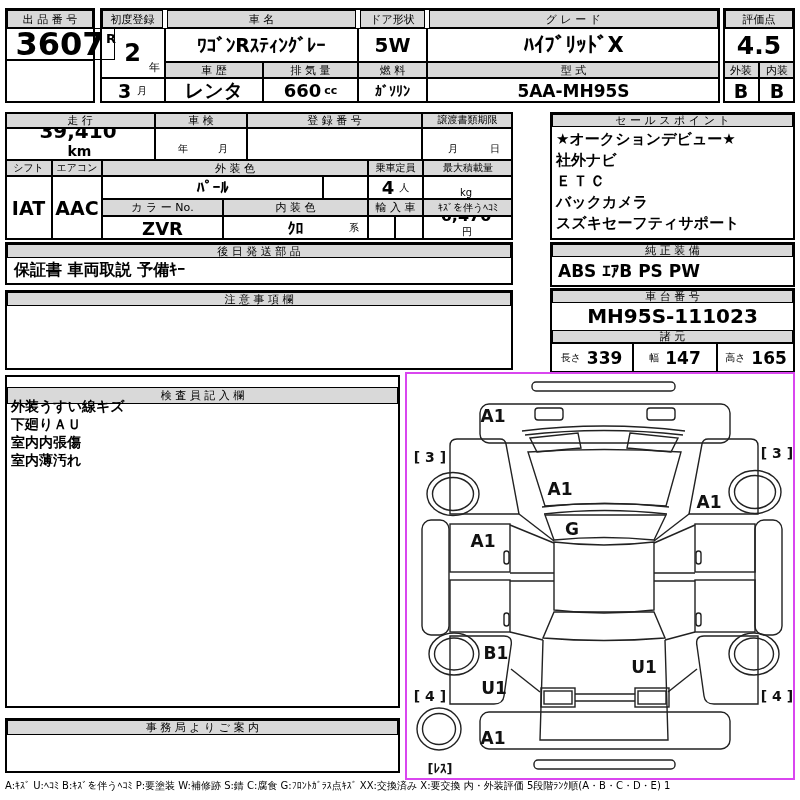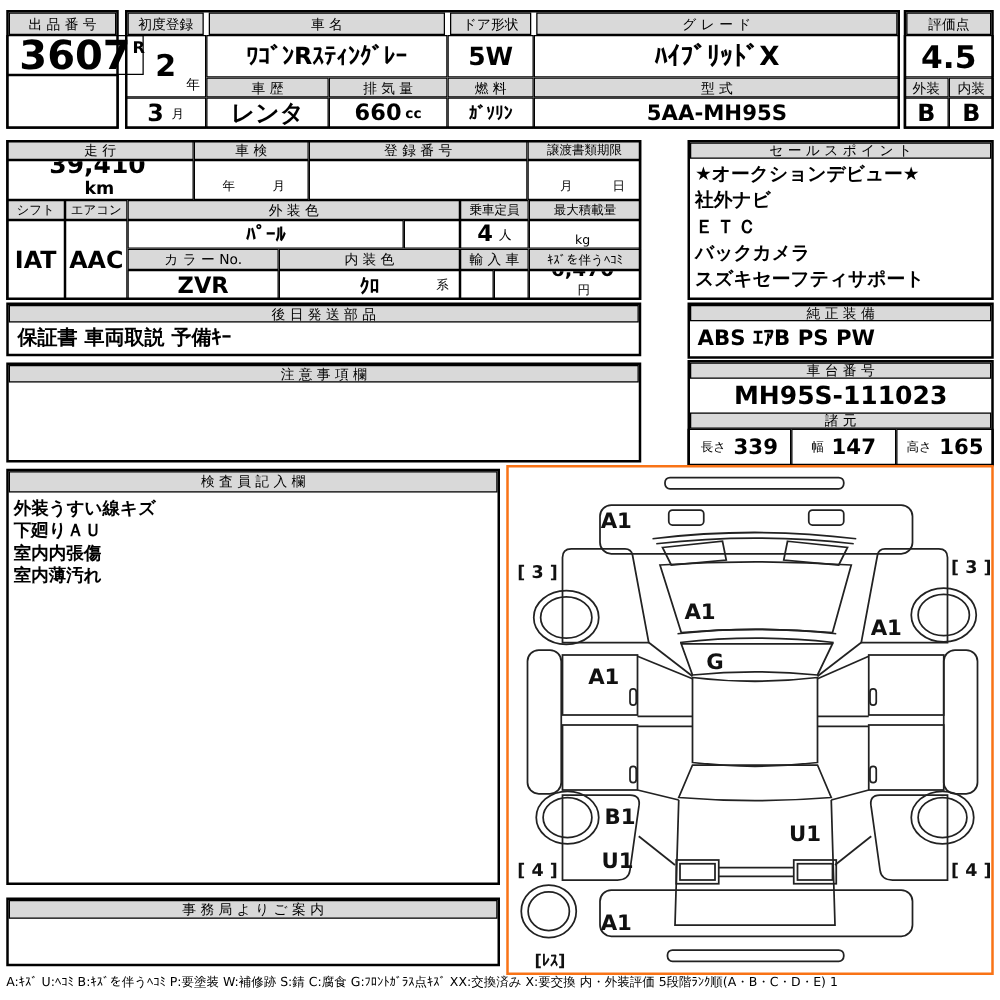--- a/index.html
+++ b/index.html
@@ -144,31 +144,31 @@
   <div class="c" style="left:633px;top:343px;width:84px;height:30px">
     <span class="small">幅</span>
     <span class="v" style="font-size:17px;margin-left:6px">147</span>
   </div>
   <div class="c" style="left:717px;top:343px;width:78px;height:30px">
     <span class="small">高さ</span>
     <span class="v" style="font-size:17px;margin-left:6px">165</span>
   </div>
   <div class="frame" style="left:550px;top:288px;width:245px;height:85px"></div>
 
-  <div class="c h" style="left:7px;top:377px;width:391px;height:17px">検 査 員 記 入 欄</div>
+  <div class="c h" style="left:7px;top:387px;width:391px;height:17px">検 査 員 記 入 欄</div>
   <div class="abs v" style="left:11px;top:398px;font-size:14px">外装うすい線キズ</div>
   <div class="abs v" style="left:11px;top:416px;font-size:14px">下廻りＡＵ</div>
   <div class="abs v" style="left:11px;top:434px;font-size:14px">室内内張傷</div>
   <div class="abs v" style="left:11px;top:452px;font-size:14px">室内薄汚れ</div>
   <div class="frame" style="left:5px;top:375px;width:395px;height:333px"></div>
 
   <div class="c h" style="left:7px;top:720px;width:391px;height:15px">事 務 局 よ り ご 案 内</div>
   <div class="frame" style="left:5px;top:718px;width:395px;height:55px"></div>
 
-  <div class="abs" style="left:405px;top:372px;width:390px;height:408px;border:2px solid #f97316">
+  <div class="abs" style="left:405px;top:372px;width:390px;height:408px;border:2px solid #d946ef">
     <svg width="386" height="404" viewBox="0 0 386 404">
       <g>
 
         <rect x="125" y="8" width="143" height="9" rx="4"></rect>
         <rect x="73" y="30" width="250" height="39" rx="9"></rect>
         <rect x="128" y="34" width="28" height="12" rx="3"></rect>
         <rect x="240" y="34" width="28" height="12" rx="3"></rect>
         <path d="M115,57 Q197,47 278,57"></path>
         <path d="M118,61 Q197,52 276,61"></path>
         <path d="M123,64 L171,59 L174,74 L130,78 Z"></path>

